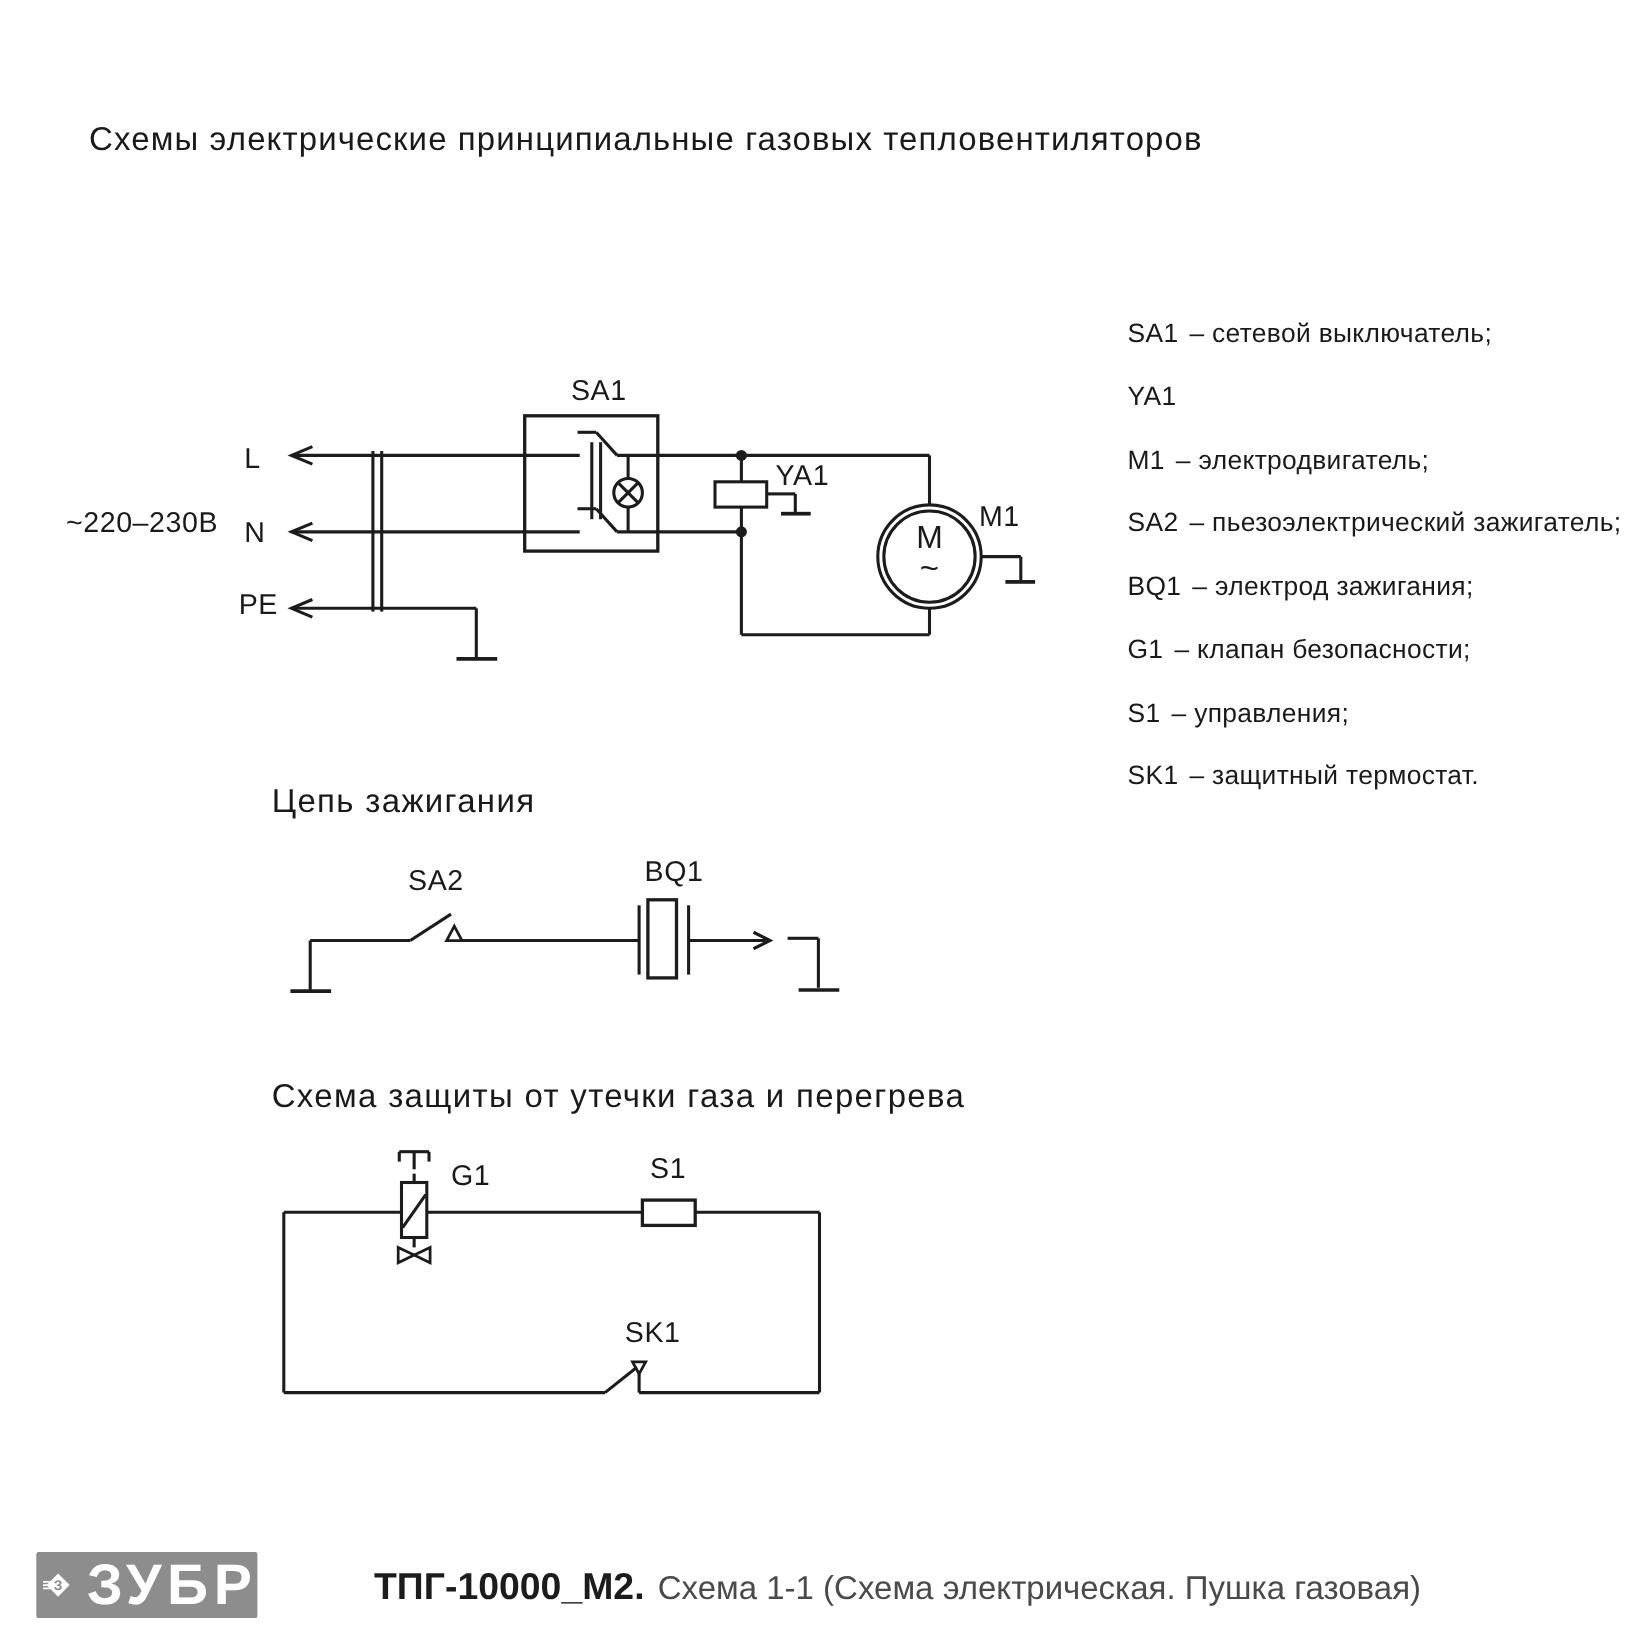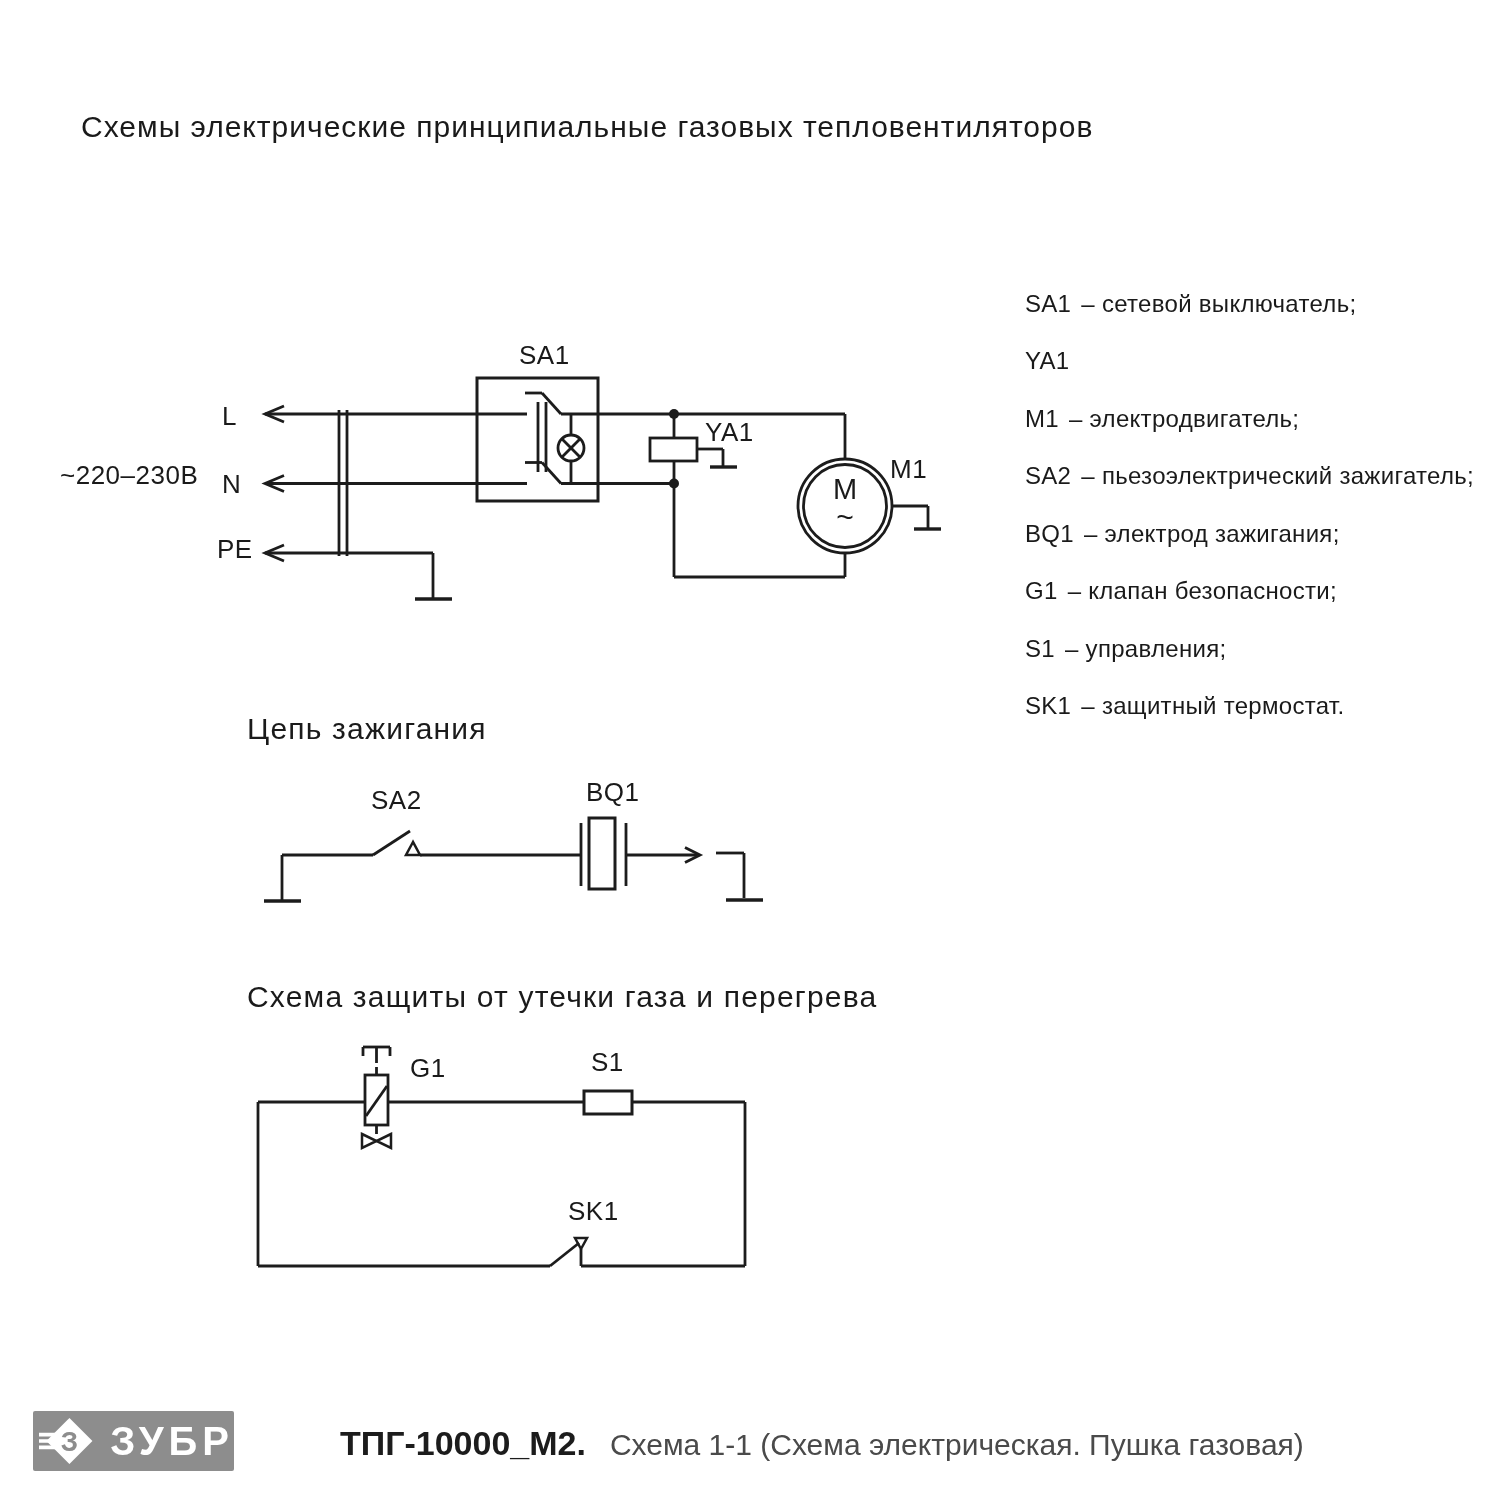--- a/index.html
+++ b/index.html
@@ -12,24 +12,24 @@
   .doc-title{font-size:30px;letter-spacing:1px;}
   .section-heading{font-size:30px;letter-spacing:1.2px;}
   .comp-label{font-size:26px;letter-spacing:0.5px;}
   .motor-letter{font-size:29px;text-align:center;width:40px;}
   .motor-ac{font-size:30px;text-align:center;width:40px;}
   .legend{position:absolute;left:1025px;top:275px;}
   .legend-row{height:57.5px;display:flex;align-items:center;font-size:24px;letter-spacing:0.3px;}
   .legend-row .code{margin-right:10px;}
   .footer-bar{position:absolute;left:33px;top:1411px;width:201px;height:60px;
     display:flex;align-items:center;border-radius:2px;}
-  .logo-text{color:#fff;font-weight:bold;font-size:40px;letter-spacing:5px;margin-left:14px;}
+  .logo-text{color:#fff;font-weight:bold;font-size:52px;letter-spacing:5px;margin-left:14px;}
   .footer-caption{position:absolute;left:340px;top:1424px;font-size:34px;}
   .footer-caption .model{font-weight:bold;}
-  .footer-caption .scheme{font-size:30px;font-weight:normal;margin-left:24px;}
+  .footer-caption .scheme{font-size:30px;font-weight:normal;margin-left:12px;}
 </style>
 </head>
 <body>
 
 <div id="stage">
 
   <svg id="schematic-svg" width="1500" height="1500" viewBox="0 0 1500 1500">
     <g stroke="#1c1c1c" stroke-width="2.8" fill="none">
 
       <g>

